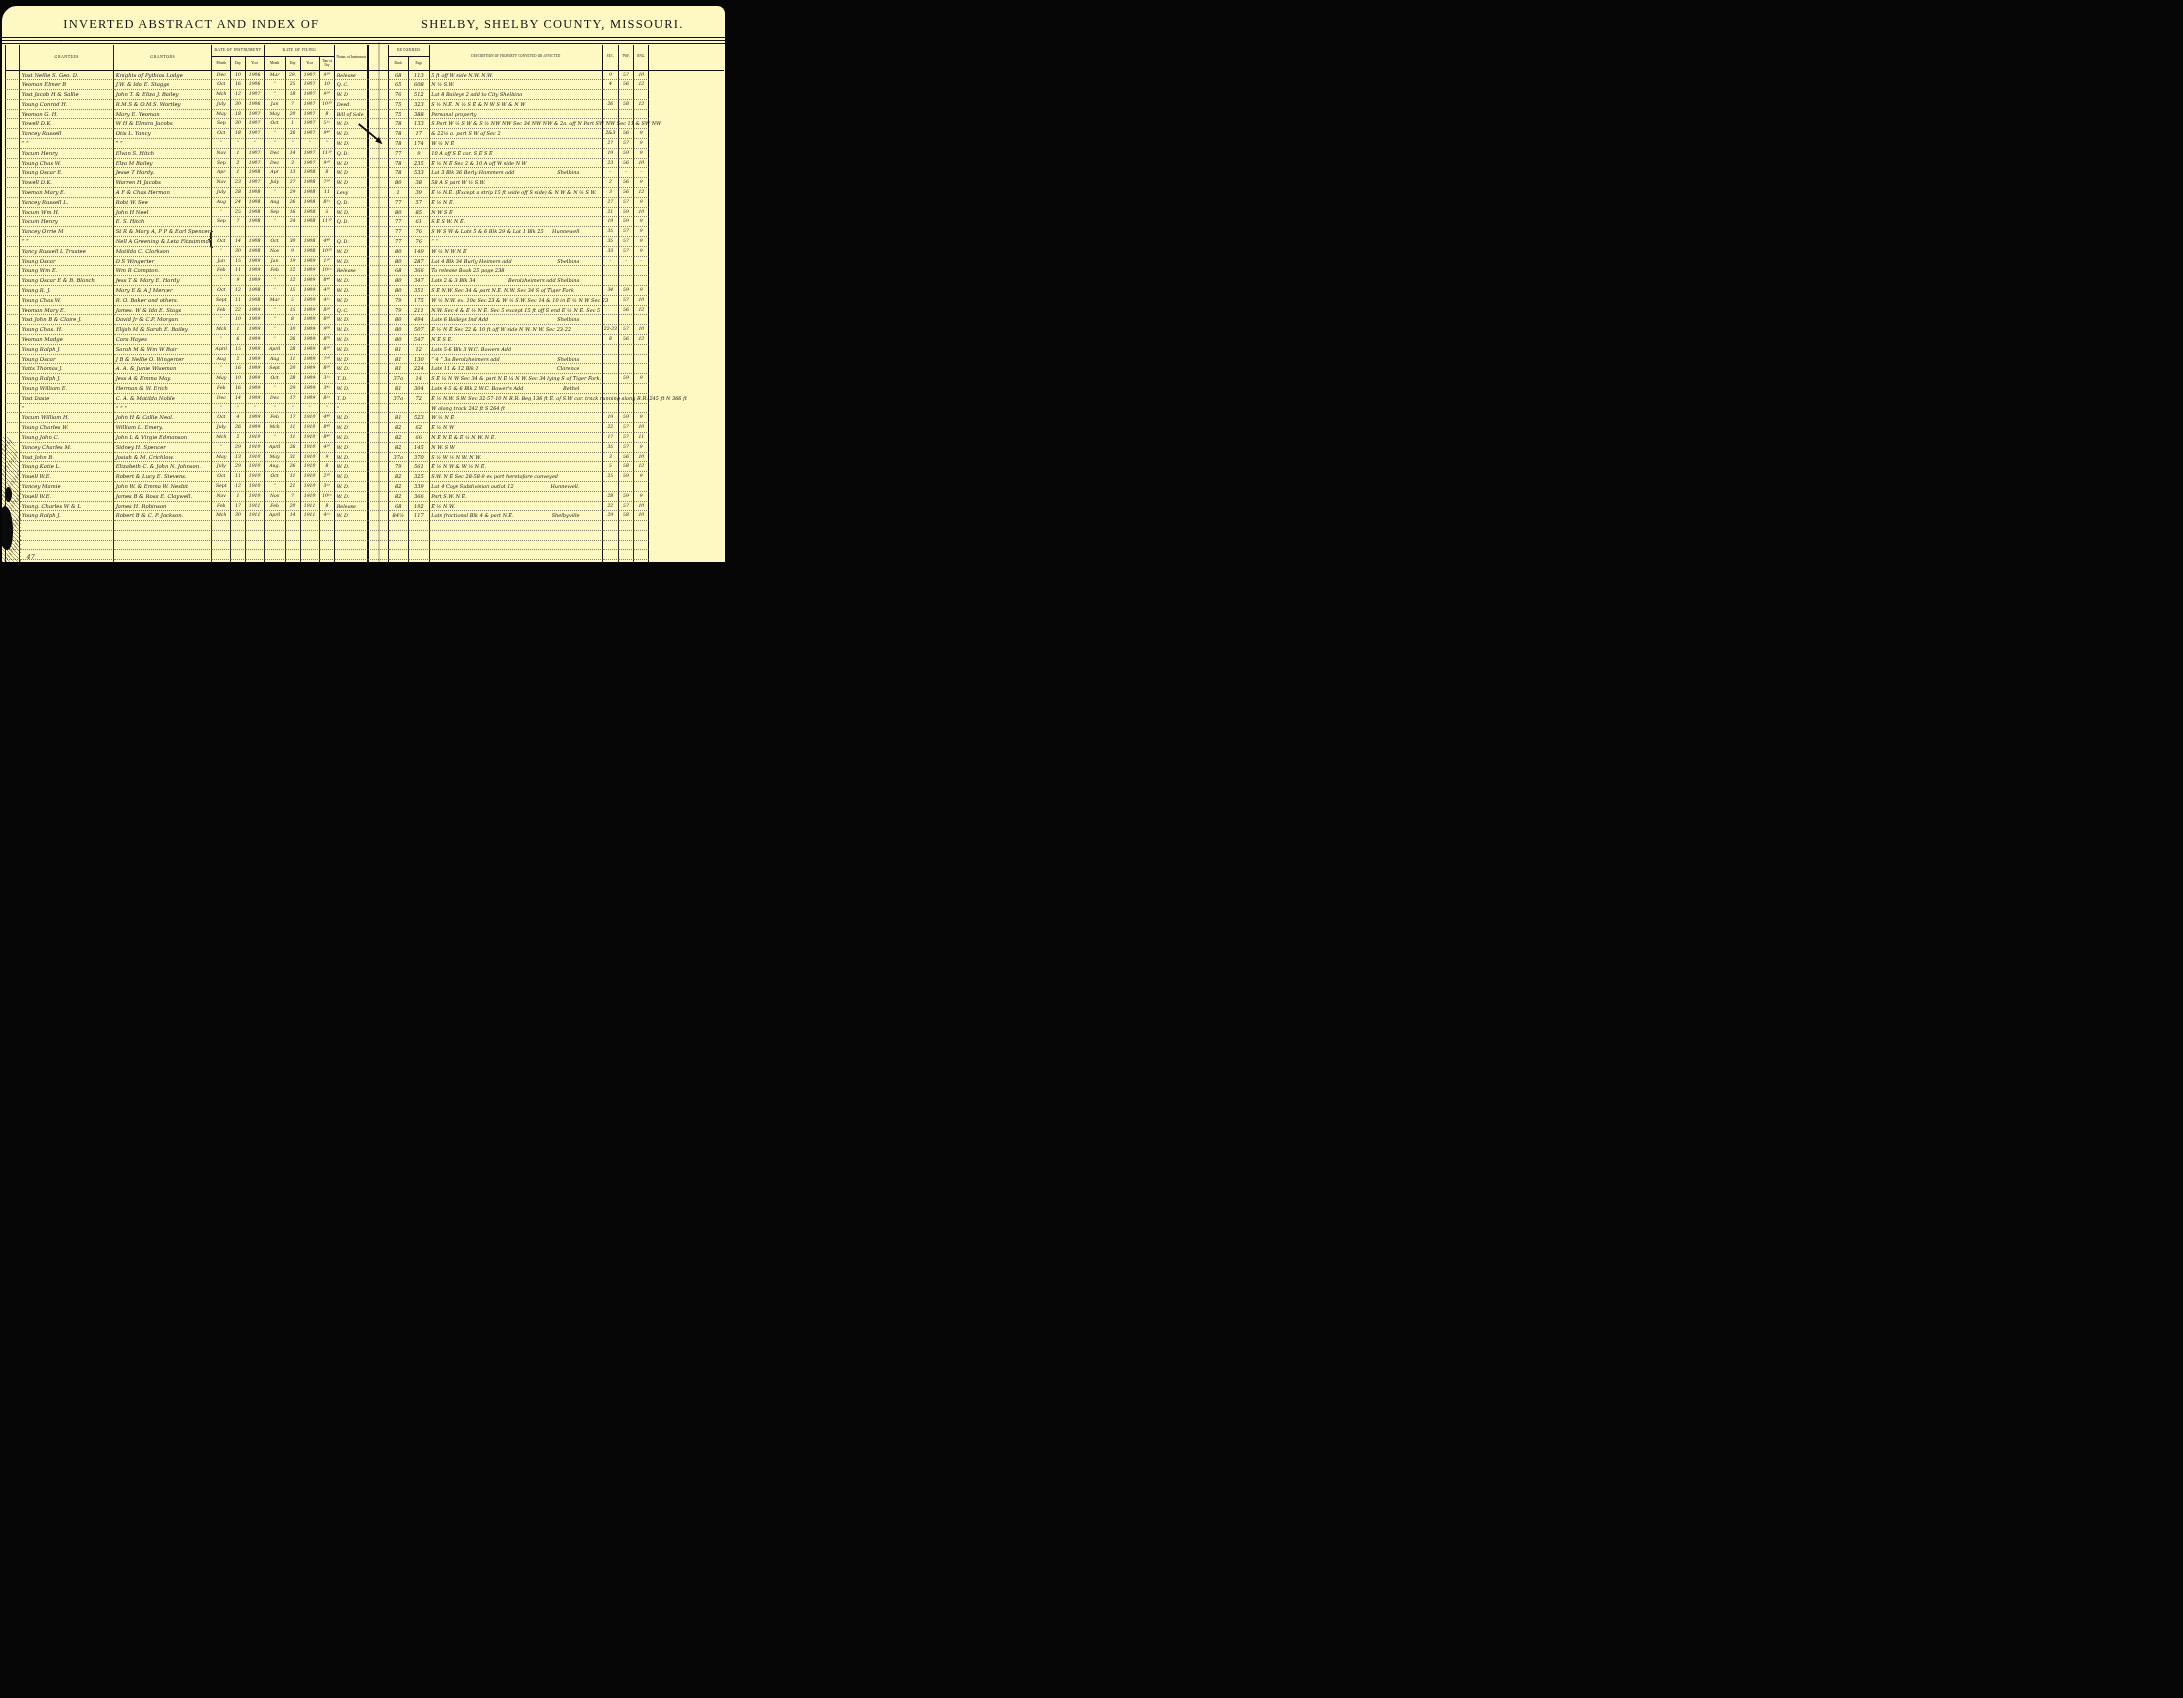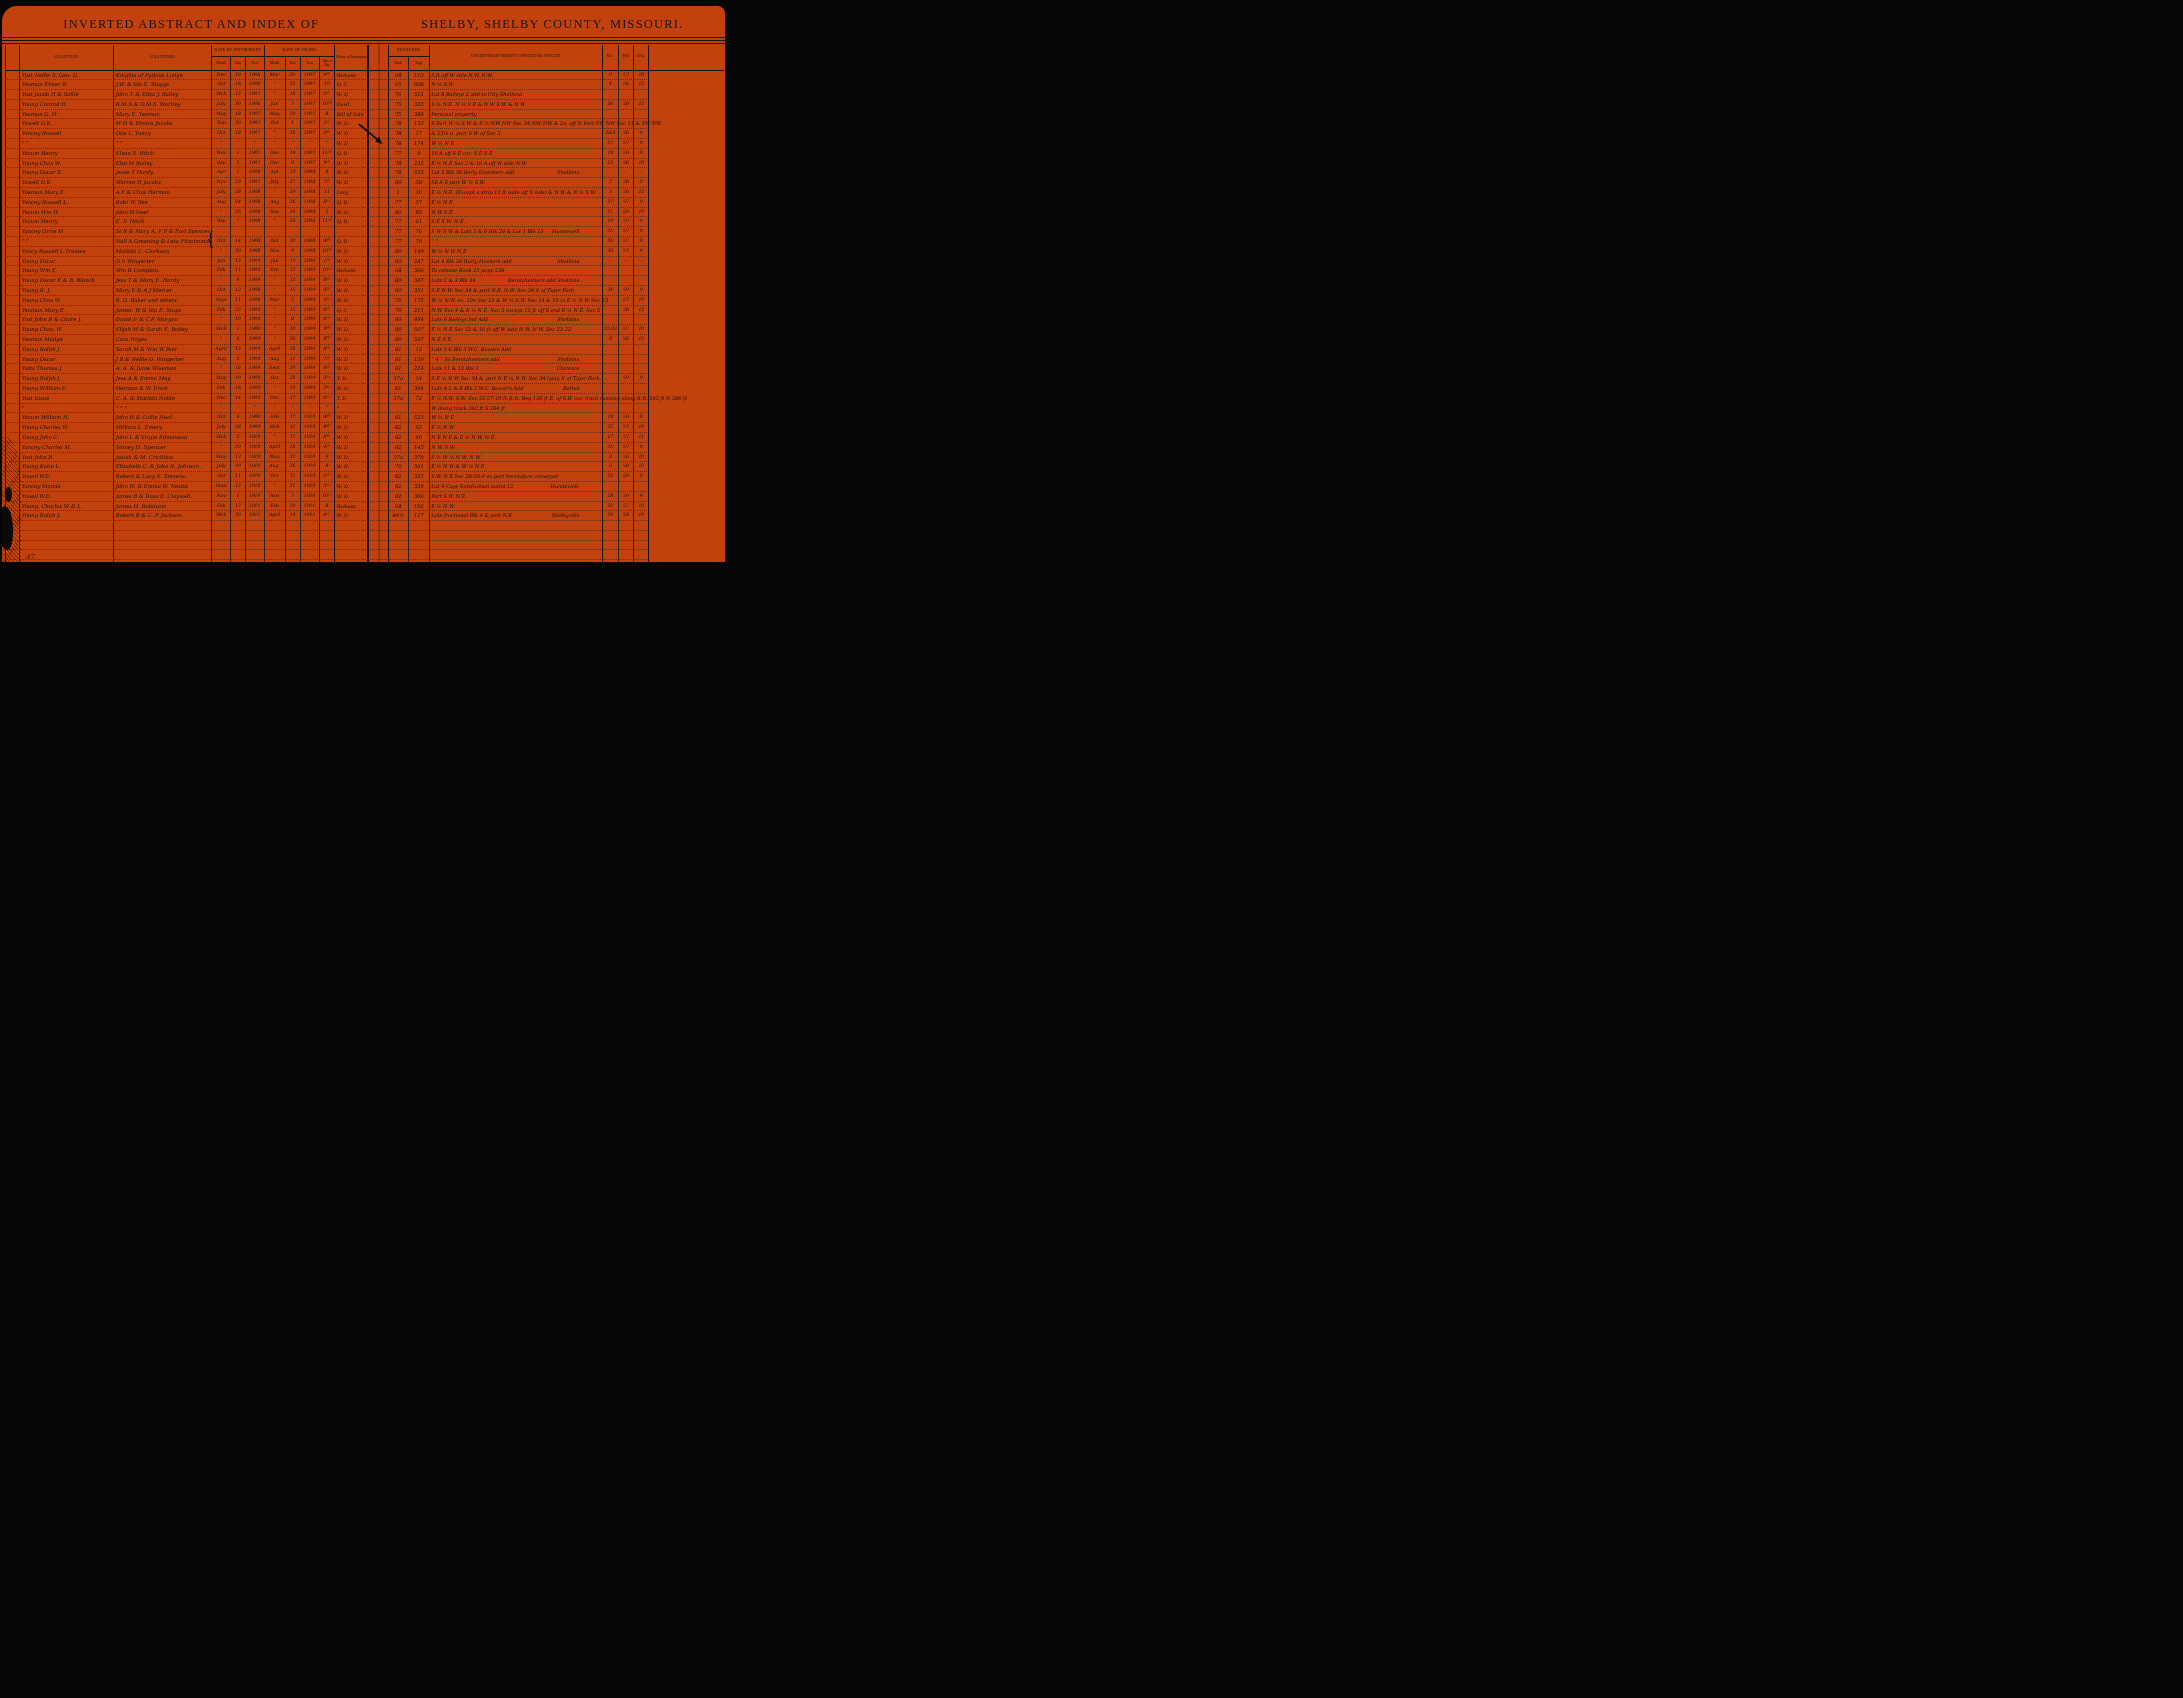--- a/index.html
+++ b/index.html
@@ -1,17 +1,17 @@
 <!DOCTYPE html>
 <html style="font-size:7.4px"><head>
 <meta charset="utf-8">
 <style>
   html,body{margin:0;padding:0;background:#060606;font-family:"Liberation Serif",serif;}
   #stage{position:relative;width:728px;height:566px;background:#060606;overflow:hidden;}
-  #paper{position:absolute;left:1.8px;top:5.5px;right:3.2px;bottom:3.7px;background:#c2410c;
+  #paper{position:absolute;left:1.8px;top:5.5px;right:3.2px;bottom:3.7px;background:#fef9c3;
          border-radius:15px 7.4px 0 0;overflow:hidden;}
   
   .title{position:absolute;top:11px;height:15.7px;font-family:"Liberation Serif",serif;
          font-size:12.5px;letter-spacing:1.2px;color:#141414;text-align:center;white-space:nowrap;}
   #title-left{left:51px;width:277px;}
   #title-right{left:412px;width:277px;}
   .rule-double{position:absolute;left:0;right:0;top:31px;height:2.3px;
                border-top:1.2px solid #111;border-bottom:0.7px solid #111;}
   .rule-single{position:absolute;left:0;right:0;top:37px;border-top:0.7px solid #151515;}
   #printer-mark{position:absolute;left:26px;top:33px;font-size:2.8px;letter-spacing:0.2px;color:#222;

